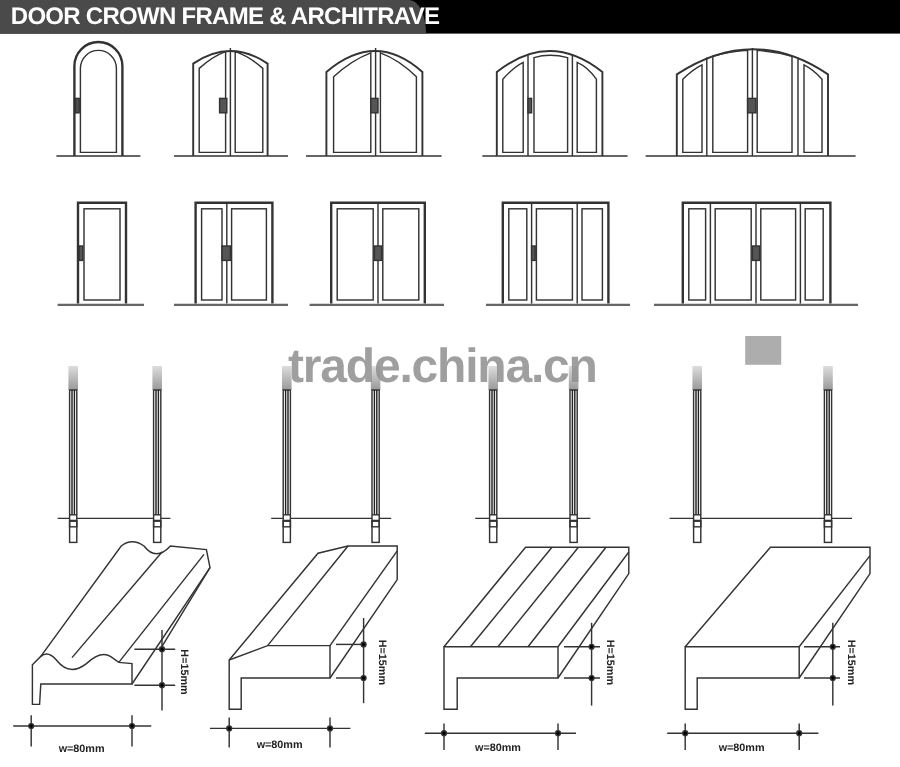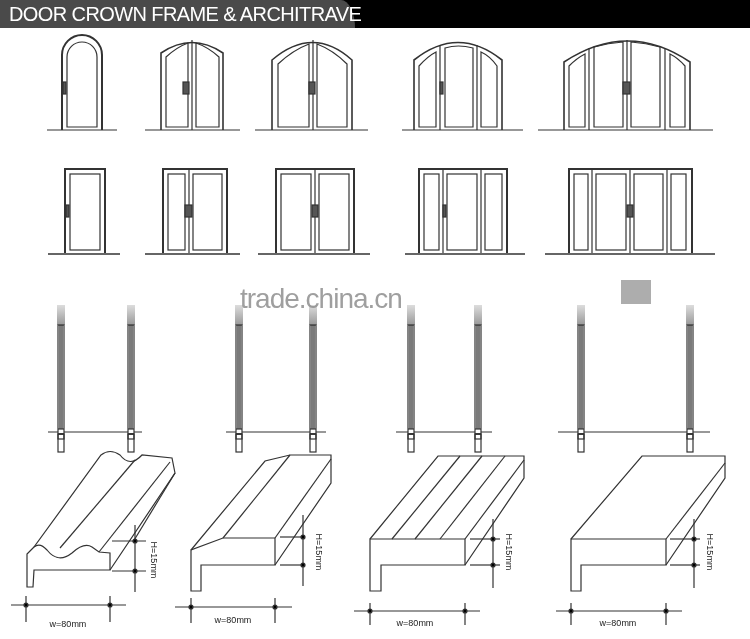--- a/index.html
+++ b/index.html
@@ -1,21 +1,21 @@
 <!DOCTYPE html>
 <html><head>
 <meta charset="utf-8">
 <style>
   html,body{margin:0;padding:0;background:#fff;}
-  #root{position:relative;width:750px;height:639px;background:#fff;overflow:hidden;font-family:"Liberation Sans",sans-serif;}
+  #root{position:relative;width:750px;height:639px;background:#fff;overflow:hidden;font-family:"Liberation Sans",sans-serif;font-weight:bold;}
   .hdr-black{position:absolute;left:0;top:0;width:750px;height:28px;background:#000;}
   .hdr-grey{position:absolute;left:0;top:0;width:355px;height:28px;background:#4a4a4a;border-top-right-radius:14px 28px;}
   .hdr-title{position:absolute;left:9px;top:3px;color:#fff;font-size:20px;letter-spacing:-0.6px;line-height:22px;white-space:nowrap;}
   svg.draw{position:absolute;left:0;top:28px;}
-  .wm{position:absolute;left:240px;top:283px;color:#8f8f8f;font-size:28px;letter-spacing:-1px;opacity:.85;}
+  .wm{position:absolute;left:240px;top:283px;color:#8f8f8f;font-size:40px;letter-spacing:-1px;opacity:.85;}
   .dim{font-family:"Liberation Sans",sans-serif;font-size:9px;fill:#222;}
 </style>
 </head>
 <body>
 
 <div id="root">
   <div class="hdr-black"></div>
   <div class="hdr-grey">
     <span class="hdr-title">DOOR CROWN FRAME &amp; ARCHITRAVE</span>
   </div>

